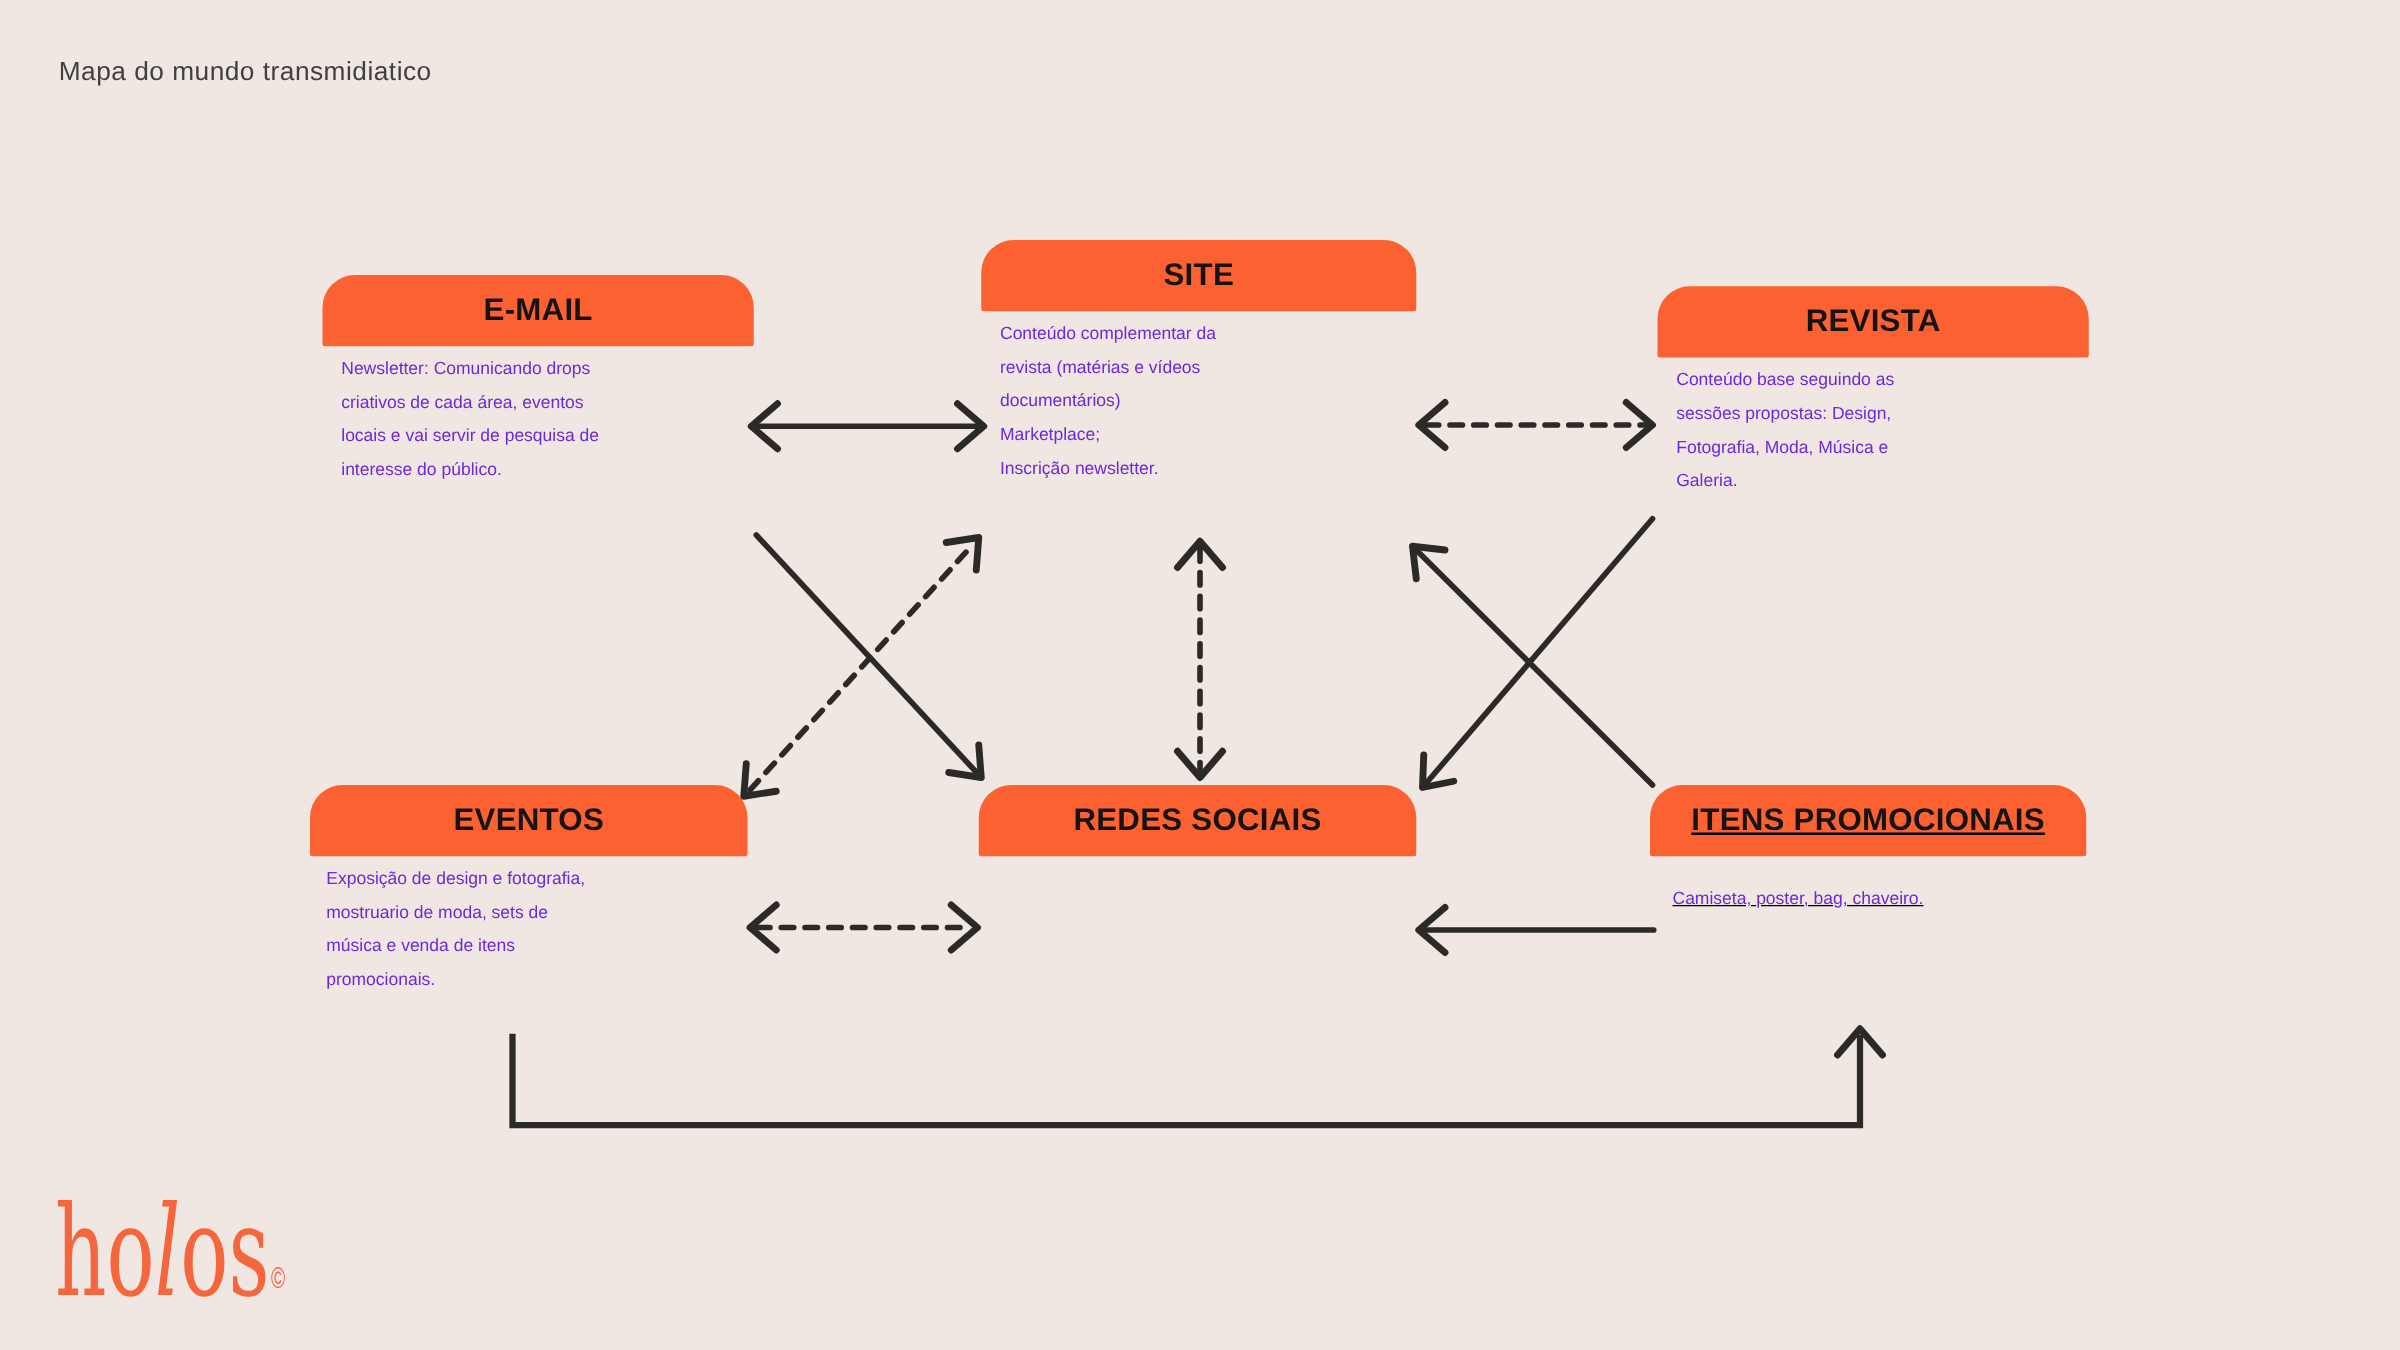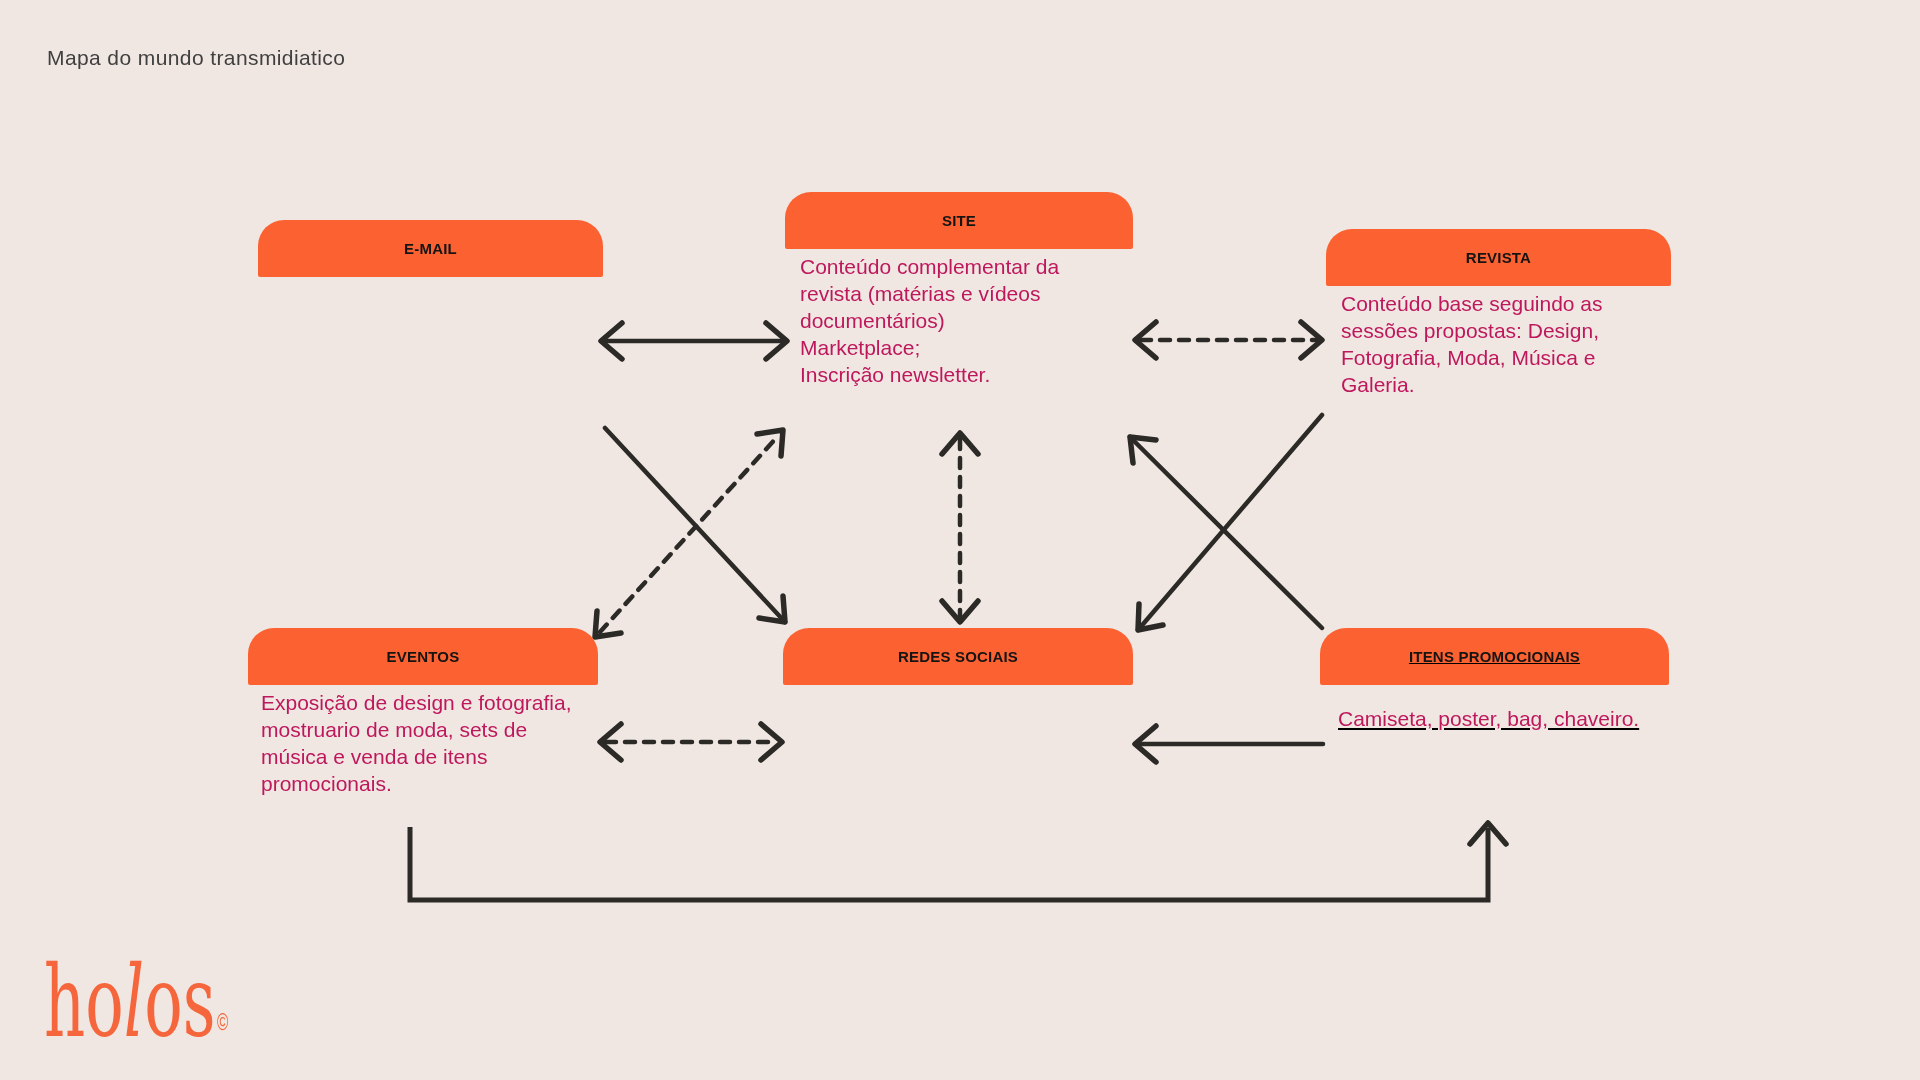--- a/index.html
+++ b/index.html
@@ -58,32 +58,32 @@
   }
   .node-header {
     height: 57px;
     background: #FC6231;
     border-radius: 26px 26px 2px 2px;
     display: flex;
     align-items: center;
     justify-content: center;
   }
   .node-title {
-    font-size: 15px;
+    font-size: 25px;
     font-weight: 700;
     letter-spacing: 0.2px;
     color: #151413;
   }
   .node-body {
     margin-top: 4px;
     padding-left: 15px;
     width: 365px;
-    font-size: 21px;
+    font-size: 14px;
     line-height: 27px;
-    color: #be185d;
+    color: #6d28d9;
     white-space: pre-line;
   }
   .node-email   { left: 258px;  top: 220px; width: 345px; }
   .node-site    { left: 785px;  top: 192px; width: 348px; }
   .node-revista { left: 1326px; top: 229px; width: 345px; }
   .node-eventos { left: 248px;  top: 628px; width: 350px; }
   .node-redes   { left: 783px;  top: 628px; width: 350px; }
   .node-itens   { left: 1320px; top: 628px; width: 349px; text-decoration: underline; }
   .node-eventos .node-body,
   .node-redes .node-body { padding-left: 13px; }
@@ -172,20 +172,24 @@
     <g>
       <path class="route" d="M410 827 L410 900 L1488 900 L1488 828"></path>
       <path class="hd" d="M1470 844 L1488 823 L1506 844"></path>
     </g>
   </svg>
 
   <div class="node node-email">
     <div class="node-header">
       <span class="node-title">E-MAIL</span>
     </div>
+    <div class="node-body">Newsletter: Comunicando drops
+criativos de cada área, eventos
+locais e vai servir de pesquisa de
+interesse do público.</div>
   </div>
 
   <div class="node node-site">
     <div class="node-header">
       <span class="node-title">SITE</span>
     </div>
     <div class="node-body">Conteúdo complementar da
 revista (matérias e vídeos
 documentários)
 Marketplace;

